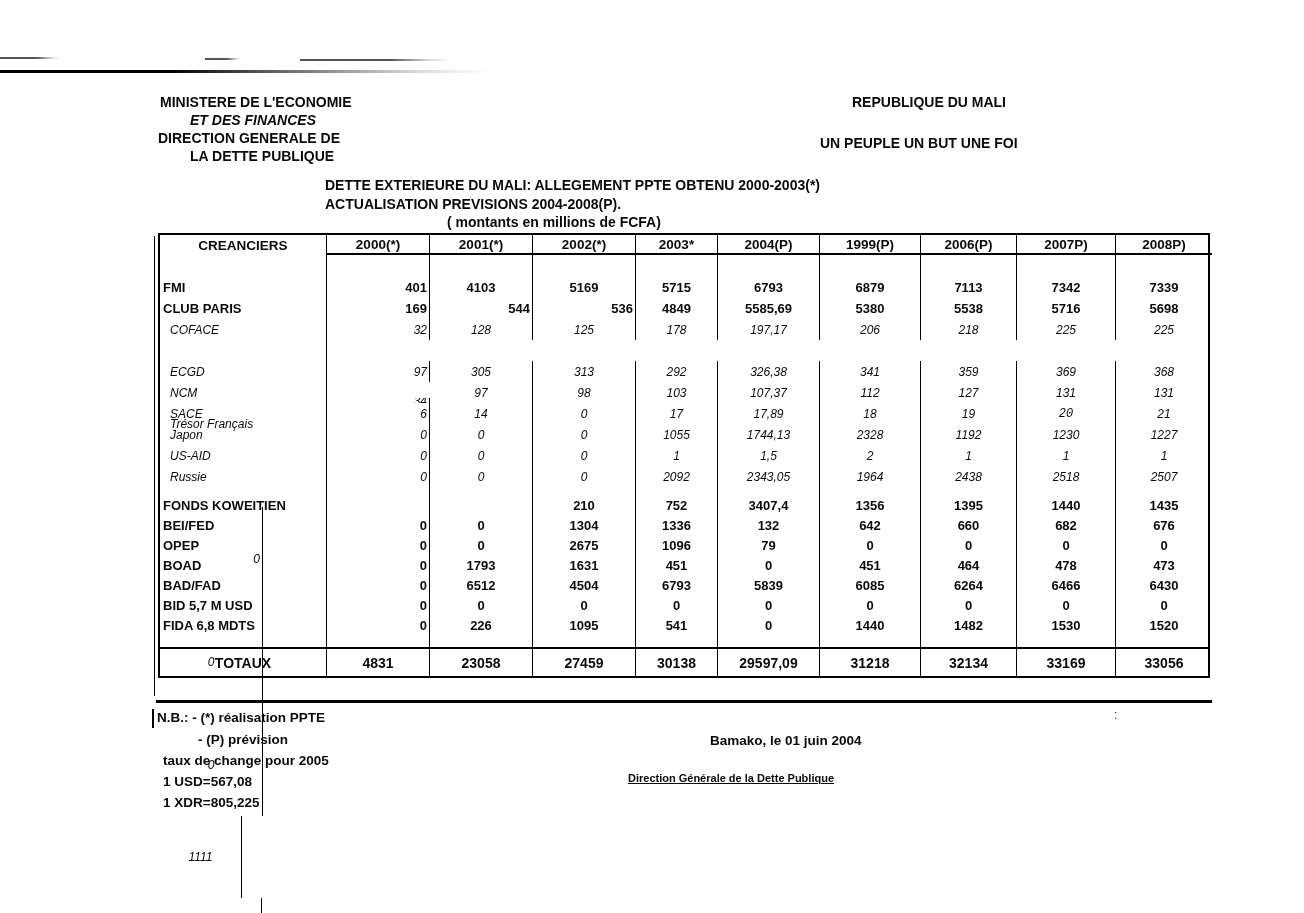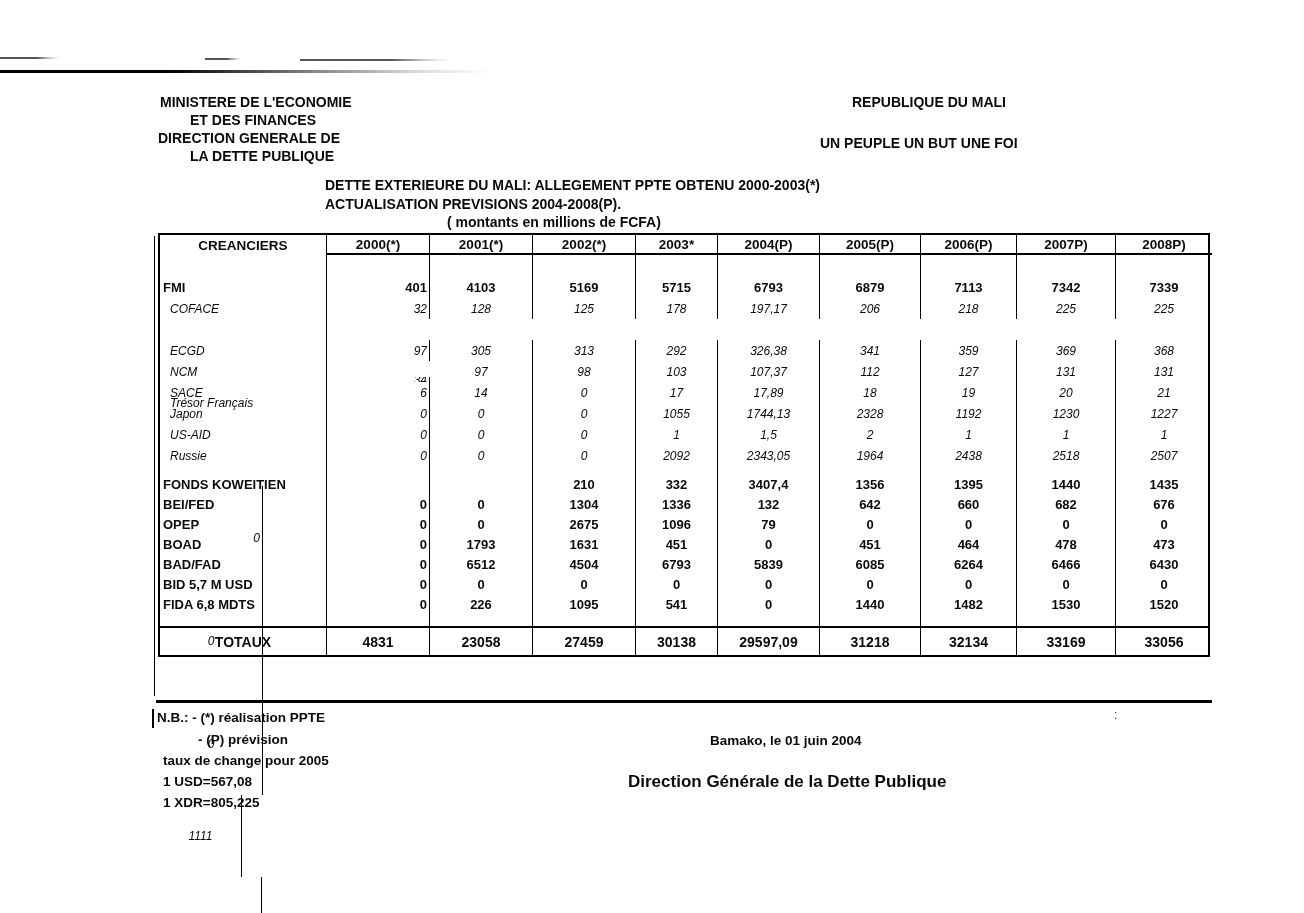--- a/index.html
+++ b/index.html
@@ -33,53 +33,53 @@
   .hcell.first{border-bottom:none;}
   .lbl{justify-content:flex-start; padding-left:3px;}
   .sub .tcell{font-style:italic; font-weight:400; font-size:12px;}
   .sub .lbl{padding-left:10px;}
   .r{justify-content:flex-end; padding-right:2px;}
   .totals{border-top:2px solid #000;}
   .totals .tcell{font-size:14px;}
   
   .footline{font-size:13.5px;font-weight:700;}
   .nb-bar{position:absolute;width:2px;height:19px;background:#000;}
-  .signature{font-size:17px;font-weight:700;}
+  .signature{font-size:11px;font-weight:700;text-decoration:underline;}
 </style>
 </head>
 <body>
 
 <div class="page">
 
   <div class="artifact art-dash abs" style="left:0;top:57px;width:60px;"></div>
   <div class="artifact art-dash abs" style="left:205px;top:58px;width:36px;"></div>
   <div class="artifact art-dash abs" style="left:300px;top:59px;width:150px;"></div>
   <div class="artifact art-line abs" style="left:0;top:70px;width:490px;"></div>
 
   <div class="abs orgline" style="left:160px;top:94px;">MINISTERE DE L'ECONOMIE</div>
-  <div class="abs orgline" style="left:190px;top:112px;">ET DES FINANCES</div>
+  <div class="abs orgline" style="left:190px;top:112px;font-style:italic;">ET DES FINANCES</div>
   <div class="abs orgline" style="left:158px;top:130px;">DIRECTION GENERALE DE</div>
   <div class="abs orgline" style="left:190px;top:148px;">LA DETTE PUBLIQUE</div>
 
   <div class="abs orgline" style="left:852px;top:94px;">REPUBLIQUE DU MALI</div>
   <div class="abs orgline" style="left:820px;top:135px;">UN PEUPLE UN BUT UNE FOI</div>
 
   <div class="abs titleline" style="left:325px;top:177px;">DETTE EXTERIEURE DU MALI: ALLEGEMENT PPTE OBTENU 2000-2003(*)</div>
   <div class="abs titleline" style="left:325px;top:196px;">ACTUALISATION PREVISIONS 2004-2008(P).</div>
   <div class="abs titleline" style="left:447px;top:214px;">( montants en millions de FCFA)</div>
 
   <div class="tbl" id="debt-table">
       <div class="trow " style="height: 20px;">
         <div class="tcell hcell first" style="width: 167px; flex: 0 0 167px;">CREANCIERS</div>
         <div class="tcell hcell" style="width: 103px; flex: 0 0 103px;">2000(*)</div>
         <div class="tcell hcell" style="width: 103px; flex: 0 0 103px;">2001(*)</div>
         <div class="tcell hcell" style="width: 103px; flex: 0 0 103px;">2002(*)</div>
         <div class="tcell hcell" style="width: 82px; flex: 0 0 82px;">2003*</div>
         <div class="tcell hcell" style="width: 102px; flex: 0 0 102px;">2004(P)</div>
-        <div class="tcell hcell" style="width: 101px; flex: 0 0 101px;">2005(P)</div>
+        <div class="tcell hcell" style="width: 101px; flex: 0 0 101px;">1999(P)</div>
         <div class="tcell hcell" style="width: 96px; flex: 0 0 96px;">2006(P)</div>
         <div class="tcell hcell" style="width: 99px; flex: 0 0 99px;">2007P)</div>
         <div class="tcell hcell" style="width: 96px; flex: 0 0 96px;">2008P)</div>
       </div>
       <div class="trow " style="height: 22px;">
         <div class="tcell " style="width: 167px; flex: 0 0 167px;"></div>
         <div class="tcell " style="width: 103px; flex: 0 0 103px;"></div>
         <div class="tcell " style="width: 103px; flex: 0 0 103px;"></div>
         <div class="tcell " style="width: 103px; flex: 0 0 103px;"></div>
         <div class="tcell " style="width: 82px; flex: 0 0 82px;"></div>
@@ -94,20 +94,32 @@
         <div class="tcell r" style="width: 103px; flex: 0 0 103px;">401</div>
         <div class="tcell " style="width: 103px; flex: 0 0 103px;">4103</div>
         <div class="tcell " style="width: 103px; flex: 0 0 103px;">5169</div>
         <div class="tcell " style="width: 82px; flex: 0 0 82px;">5715</div>
         <div class="tcell " style="width: 102px; flex: 0 0 102px;">6793</div>
         <div class="tcell " style="width: 101px; flex: 0 0 101px;">6879</div>
         <div class="tcell " style="width: 96px; flex: 0 0 96px;">7113</div>
         <div class="tcell " style="width: 99px; flex: 0 0 99px;">7342</div>
         <div class="tcell " style="width: 96px; flex: 0 0 96px;">7339</div>
       </div>
+      <div class="trow main" style="height: 21px;">
+        <div class="tcell lbl" style="width: 167px; flex: 0 0 167px;">CLUB PARIS</div>
+        <div class="tcell r" style="width: 103px; flex: 0 0 103px;">169</div>
+        <div class="tcell r" style="width: 103px; flex: 0 0 103px;">544</div>
+        <div class="tcell r" style="width: 103px; flex: 0 0 103px;">536</div>
+        <div class="tcell " style="width: 82px; flex: 0 0 82px;">4849</div>
+        <div class="tcell " style="width: 102px; flex: 0 0 102px;">5585,69</div>
+        <div class="tcell " style="width: 101px; flex: 0 0 101px;">5380</div>
+        <div class="tcell " style="width: 96px; flex: 0 0 96px;">5538</div>
+        <div class="tcell " style="width: 99px; flex: 0 0 99px;">5716</div>
+        <div class="tcell " style="width: 96px; flex: 0 0 96px;">5698</div>
+      </div>
       <div class="trow sub" style="height: 21px;">
         <div class="tcell lbl" style="width: 167px; flex: 0 0 167px;">COFACE</div>
         <div class="tcell r" style="width: 103px; flex: 0 0 103px;">32</div>
         <div class="tcell " style="width: 103px; flex: 0 0 103px;">128</div>
         <div class="tcell " style="width: 103px; flex: 0 0 103px;">125</div>
         <div class="tcell " style="width: 82px; flex: 0 0 82px;">178</div>
         <div class="tcell " style="width: 102px; flex: 0 0 102px;">197,17</div>
         <div class="tcell " style="width: 101px; flex: 0 0 101px;">206</div>
         <div class="tcell " style="width: 96px; flex: 0 0 96px;">218</div>
         <div class="tcell " style="width: 99px; flex: 0 0 99px;">225</div>
@@ -151,21 +163,21 @@
       </div>
       <div class="trow sub" style="height: 21px;">
         <div class="tcell lbl" style="width: 167px; flex: 0 0 167px;">SACE</div>
         <div class="tcell r" style="width: 103px; flex: 0 0 103px;">6</div>
         <div class="tcell " style="width: 103px; flex: 0 0 103px;">14</div>
         <div class="tcell " style="width: 103px; flex: 0 0 103px;">0</div>
         <div class="tcell " style="width: 82px; flex: 0 0 82px;">17</div>
         <div class="tcell " style="width: 102px; flex: 0 0 102px;">17,89</div>
         <div class="tcell " style="width: 101px; flex: 0 0 101px;">18</div>
         <div class="tcell " style="width: 96px; flex: 0 0 96px;">19</div>
-        <div class="tcell " style="width: 99px; flex: 0 0 99px;">20</div>
+        <div class="tcell " style="width: 99px; flex: 0 0 99px; font-family: Liberation Mono, monospace;">20</div>
         <div class="tcell " style="width: 96px; flex: 0 0 96px;">21</div>
       </div>
       <div class="trow sub" style="height: 21px;">
         <div class="tcell lbl" style="width: 167px; flex: 0 0 167px;">Japon</div>
         <div class="tcell r" style="width: 103px; flex: 0 0 103px;">0</div>
         <div class="tcell " style="width: 103px; flex: 0 0 103px;">0</div>
         <div class="tcell " style="width: 103px; flex: 0 0 103px;">0</div>
         <div class="tcell " style="width: 82px; flex: 0 0 82px;">1055</div>
         <div class="tcell " style="width: 102px; flex: 0 0 102px;">1744,13</div>
         <div class="tcell " style="width: 101px; flex: 0 0 101px;">2328</div>
@@ -207,21 +219,21 @@
         <div class="tcell " style="width: 101px; flex: 0 0 101px;"></div>
         <div class="tcell " style="width: 96px; flex: 0 0 96px;"></div>
         <div class="tcell " style="width: 99px; flex: 0 0 99px;"></div>
         <div class="tcell " style="width: 96px; flex: 0 0 96px;"></div>
       </div>
       <div class="trow main" style="height: 20px;">
         <div class="tcell lbl" style="width: 167px; flex: 0 0 167px;">FONDS KOWEITIEN</div>
         <div class="tcell " style="width: 103px; flex: 0 0 103px;"></div>
         <div class="tcell " style="width: 103px; flex: 0 0 103px;"></div>
         <div class="tcell " style="width: 103px; flex: 0 0 103px;">210</div>
-        <div class="tcell " style="width: 82px; flex: 0 0 82px;">332</div>
+        <div class="tcell " style="width: 82px; flex: 0 0 82px;">752</div>
         <div class="tcell " style="width: 102px; flex: 0 0 102px;">3407,4</div>
         <div class="tcell " style="width: 101px; flex: 0 0 101px;">1356</div>
         <div class="tcell " style="width: 96px; flex: 0 0 96px;">1395</div>
         <div class="tcell " style="width: 99px; flex: 0 0 99px;">1440</div>
         <div class="tcell " style="width: 96px; flex: 0 0 96px;">1435</div>
       </div>
       <div class="trow main" style="height: 20px;">
         <div class="tcell lbl" style="width: 167px; flex: 0 0 167px;">BEI/FED</div>
         <div class="tcell r" style="width: 103px; flex: 0 0 103px;">0</div>
         <div class="tcell " style="width: 103px; flex: 0 0 103px;">0</div>

